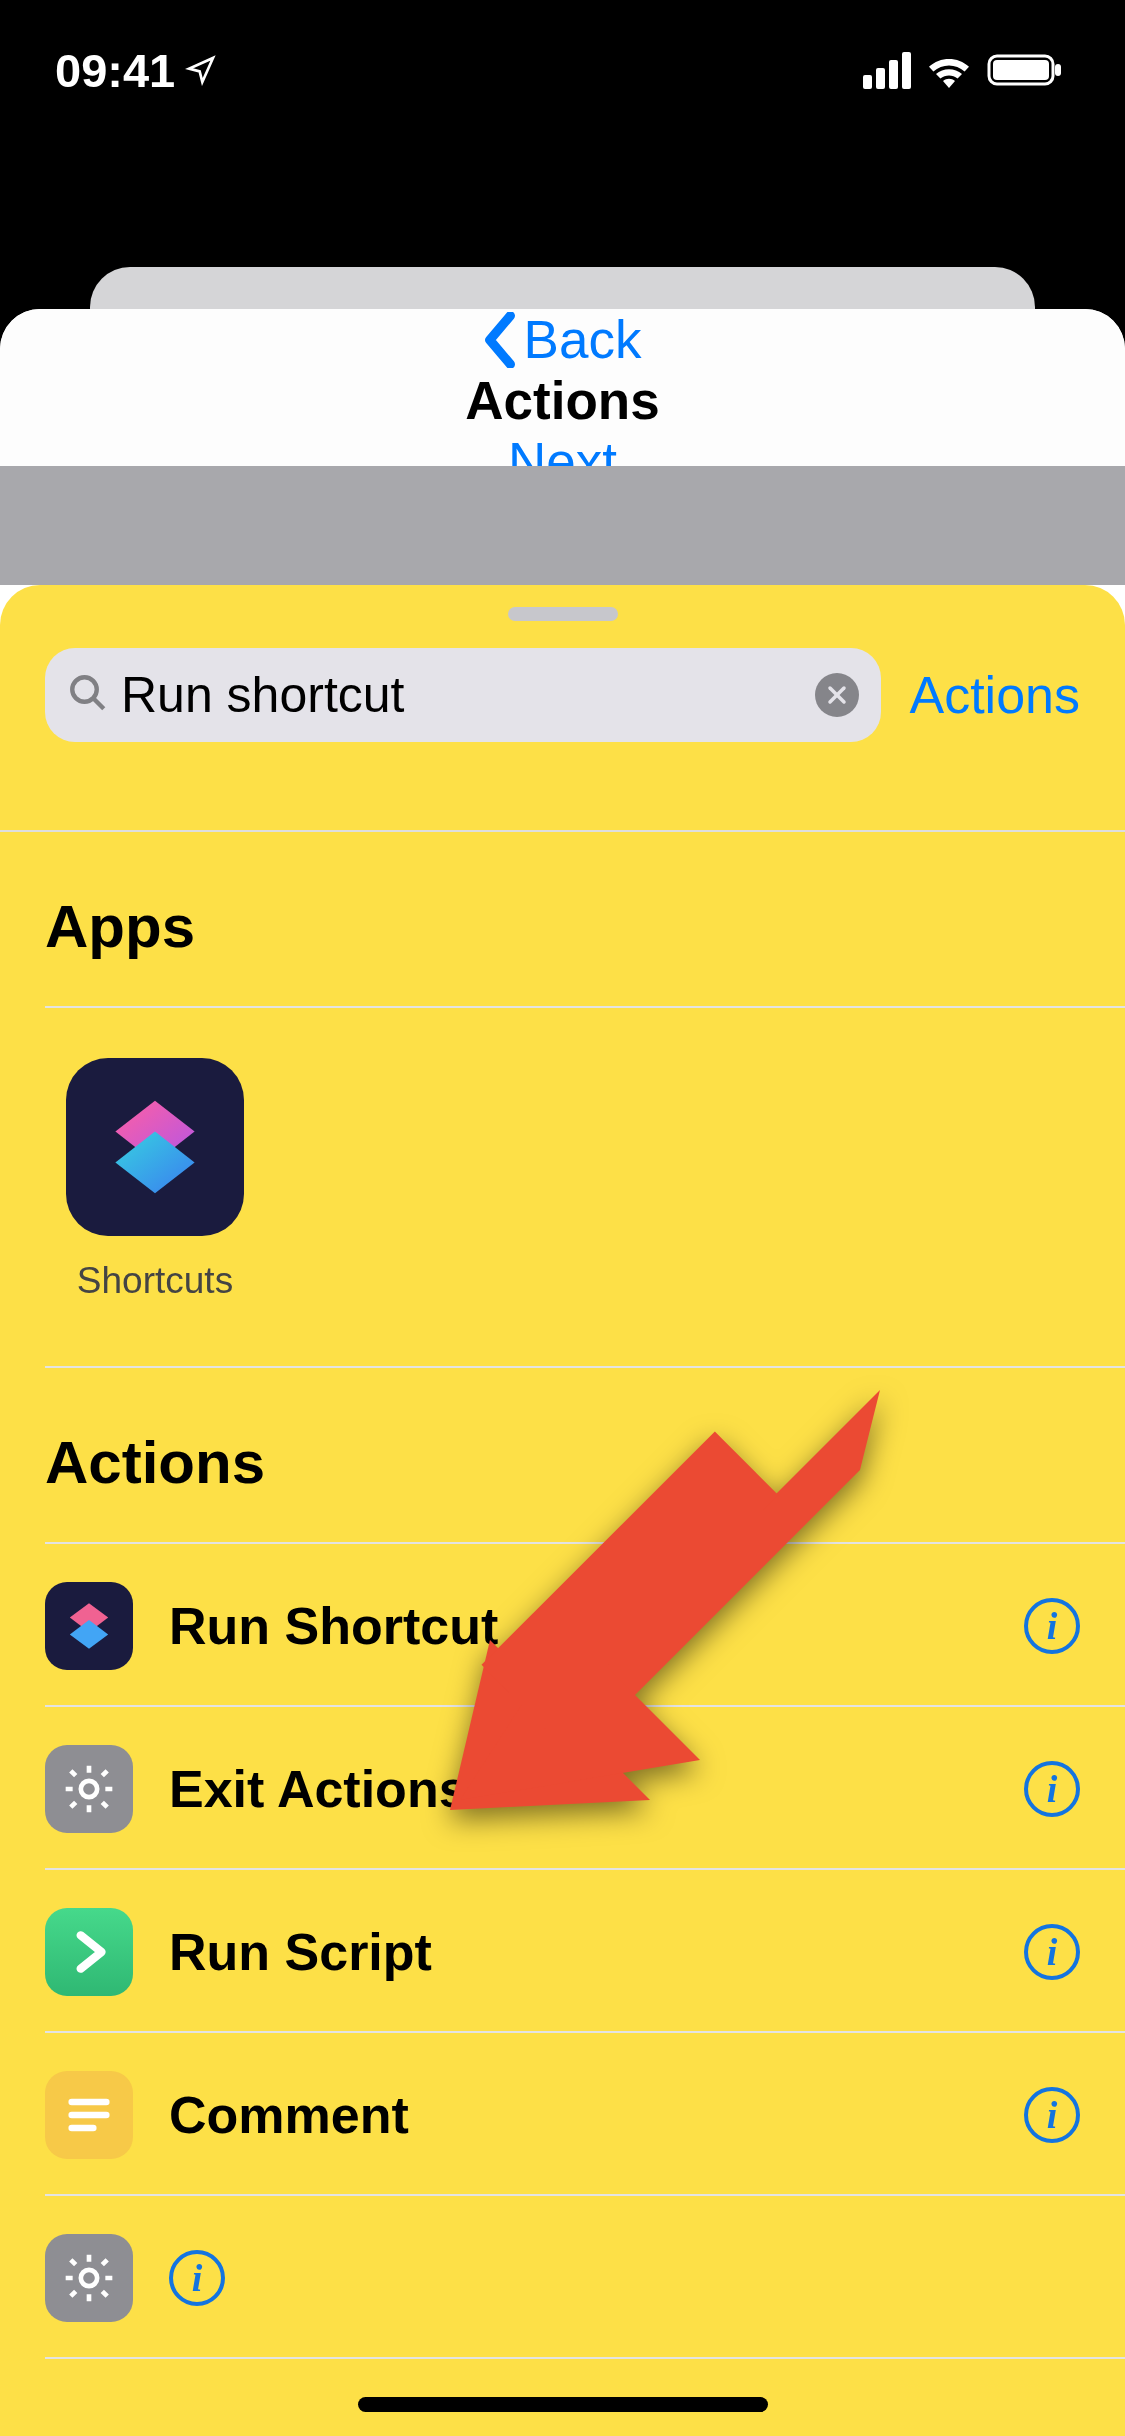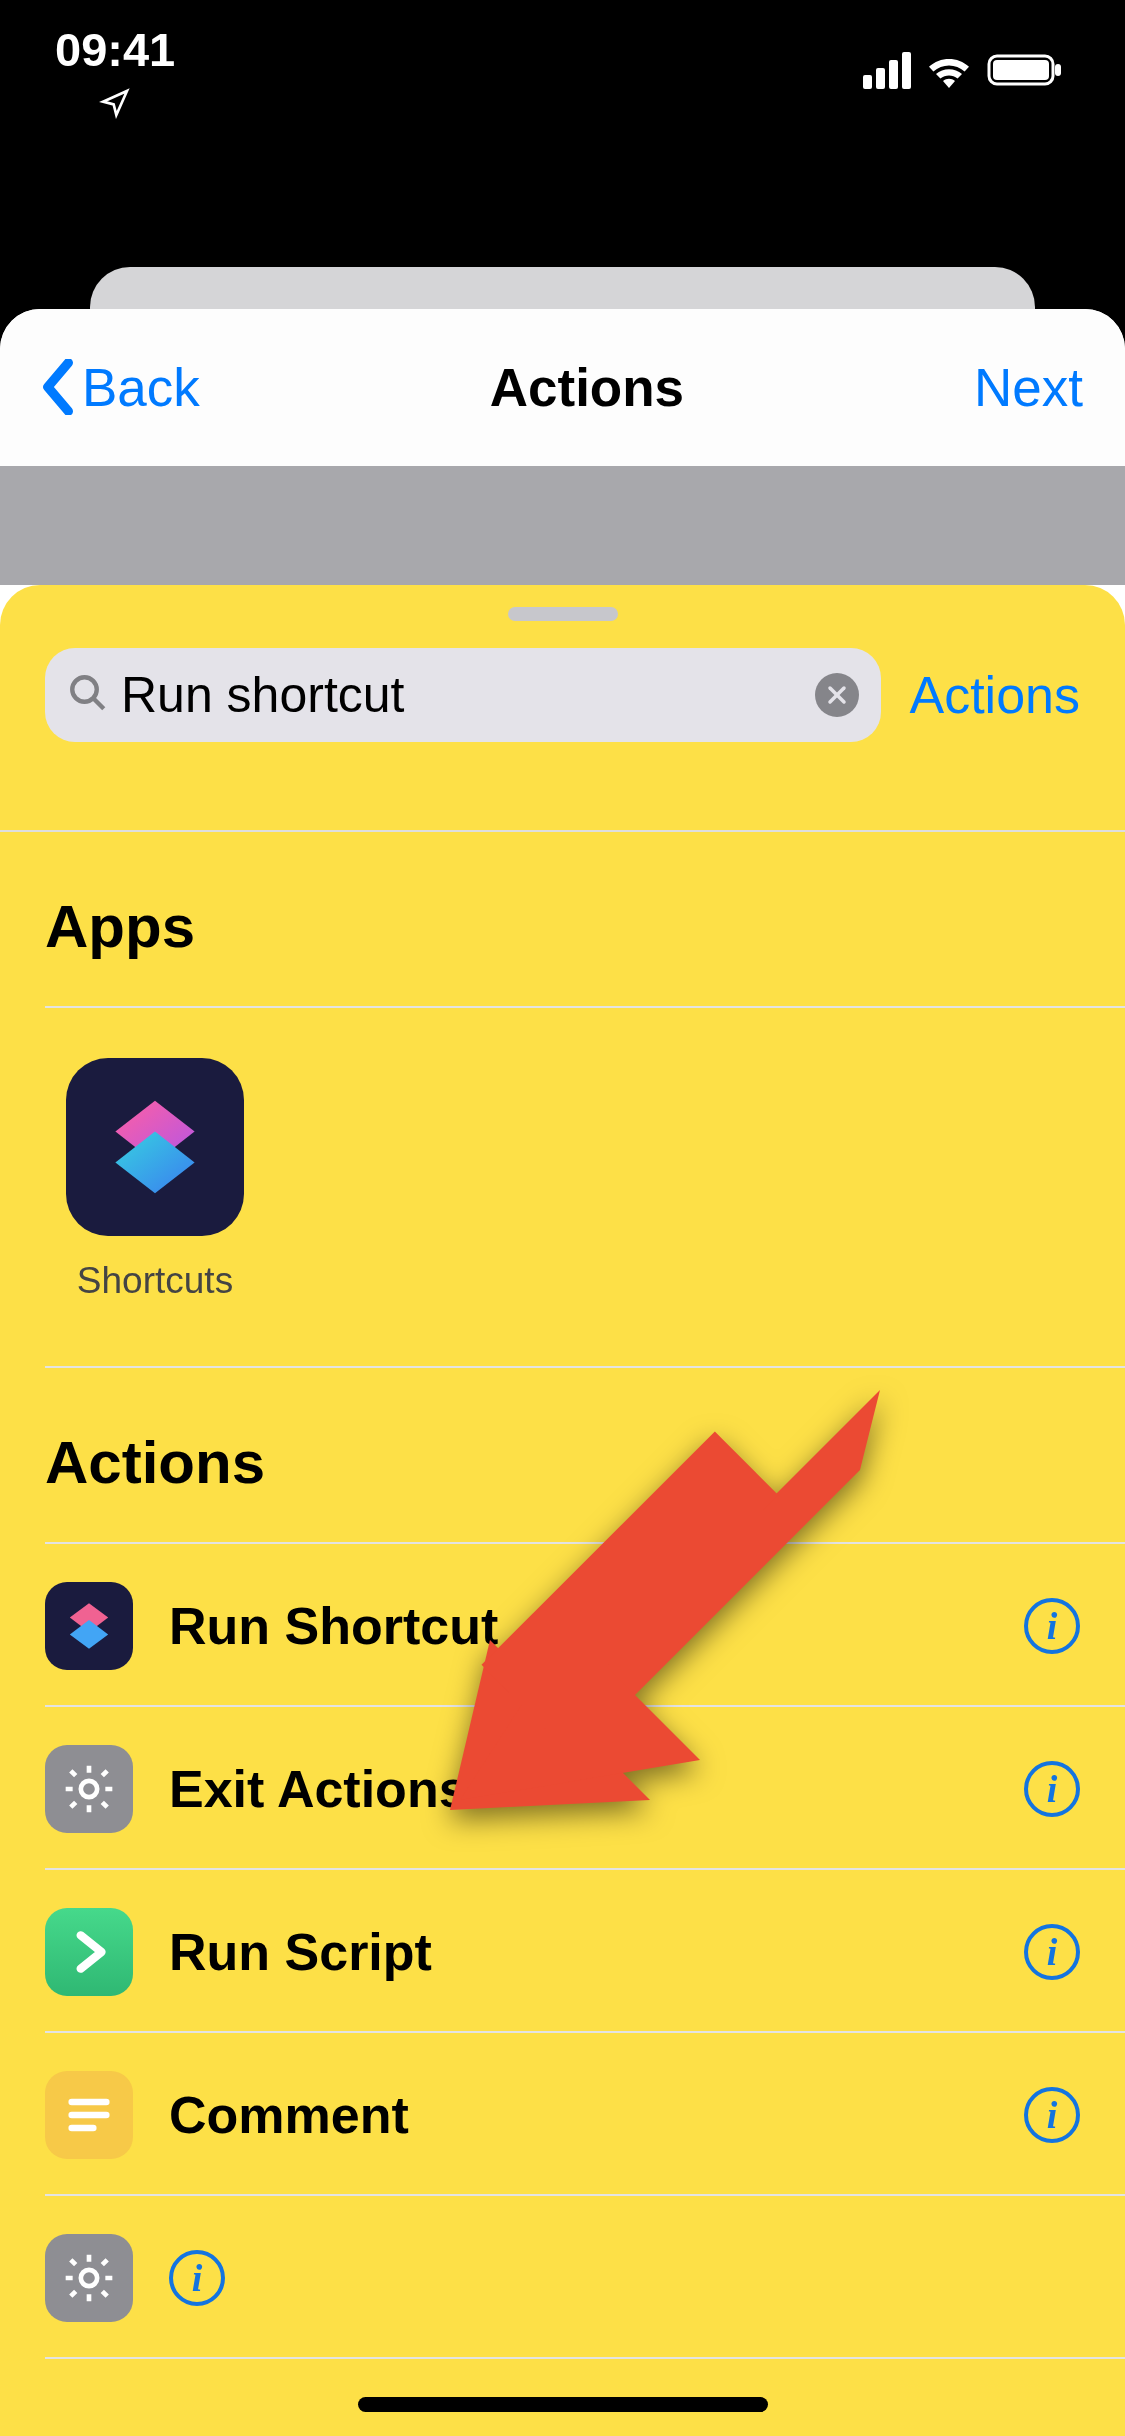--- a/index.html
+++ b/index.html
@@ -9,21 +9,21 @@
       font-family: -apple-system, "SF Pro Text", "Helvetica Neue", Arial, sans-serif;
       overflow: hidden; position: relative;
     }
 
     
     .status-bar {
       position: absolute; top: 0; left: 0; right: 0; height: 140px;
       color: #fff; display: flex; align-items: center; justify-content: space-between;
       padding: 0 60px 0 55px;
     }
-    .status-time { font-size: 47px; font-weight: 600; display:flex; align-items:center; gap:10px;flex-direction:column;}
+    .status-time { font-size: 47px; font-weight: 600; display:flex; align-items:center; gap:10px;}
     .status-icons { display: flex; align-items: center; gap: 14px; }
     .nav-icon svg, .wifi-icon svg, .battery svg, .cell svg { display:block; }
     .cell { display:flex; align-items:flex-end; gap:4px; }
     .cell i { width:9px; background:#fff; border-radius:2px; display:block;}
     .cell i:nth-child(1){height:14px;} .cell i:nth-child(2){height:21px;}
     .cell i:nth-child(3){height:29px;} .cell i:nth-child(4){height:37px;}
 
     
     .modal-back {
       position:absolute; top:267px; left:90px; right:90px; height:80px;
@@ -33,20 +33,21 @@
       position:absolute; top:309px; left:0; right:0; bottom:0;
       background:#fff; border-radius:40px 40px 0 0; overflow:hidden;
     }
 
     
     .top-nav {
       position:absolute; top:0; left:0; right:0; height:157px;
       display:flex; align-items:center; justify-content:space-between;
       padding: 0 42px; border-bottom:1px solid rgba(0,0,0,0.00);
       background:#fdfdfd;
+      flex-direction:column;
     }
     .top-nav .back { display:flex; align-items:center; gap:6px; color:#007aff; font-size:53px;}
     .top-nav .title { font-size:53px; font-weight:600; color:#000; }
     .top-nav .next { color:#007aff; font-size:53px; font-weight:400;}
 
     
     .gray-gap {
       position:absolute; top:157px; left:0; right:0; height:119px; background:#a8a8ac;
     }
 

